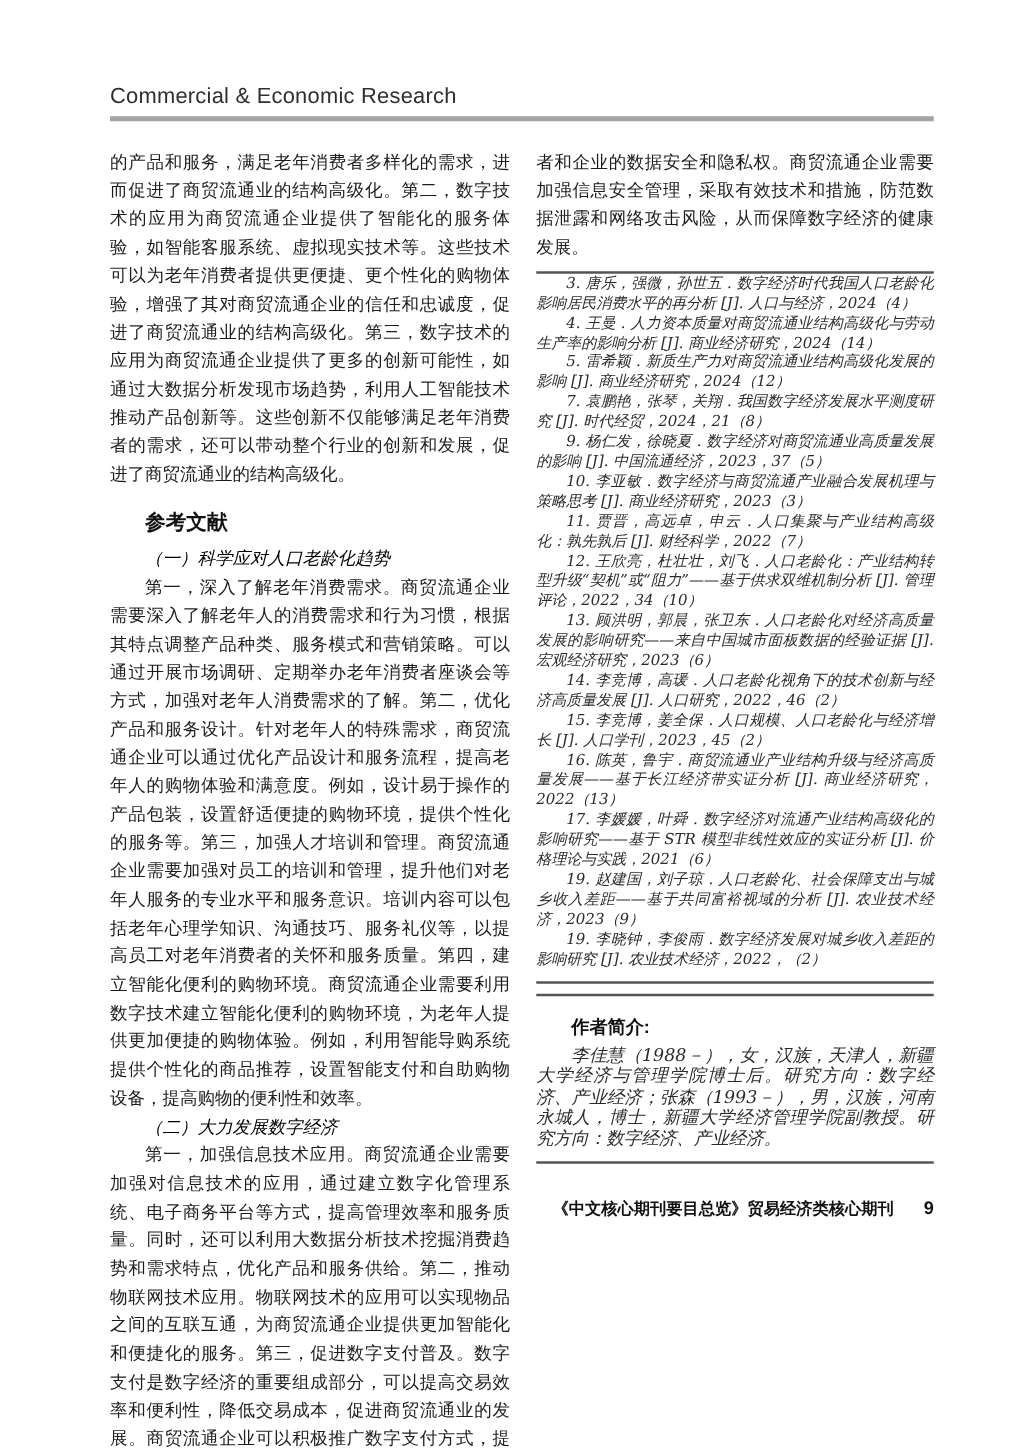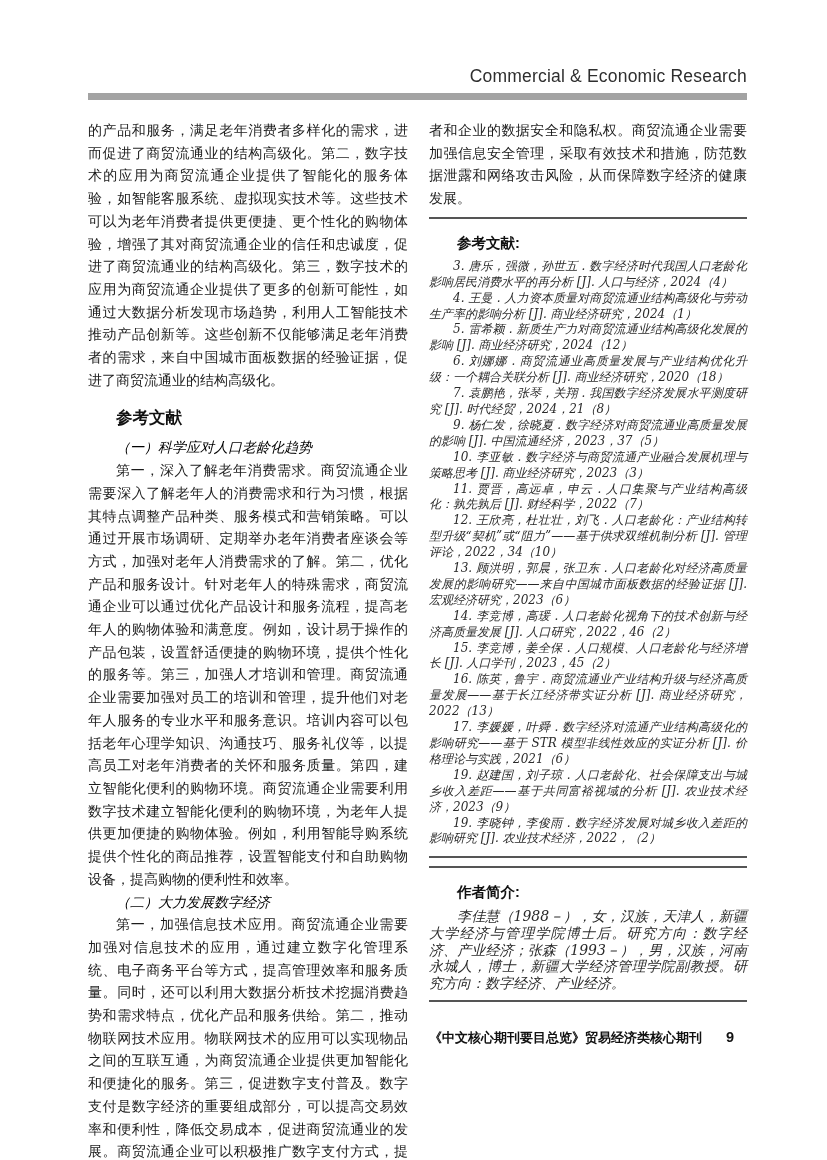--- a/index.html
+++ b/index.html
@@ -16,22 +16,22 @@
     background: #ffffff;
     overflow: hidden;
     color: #1c1c1c;
   }
   
   .page-header {
     position: absolute;
     top: 66px;
     left: 88px;
     width: 659px;
-    text-align: right;
-    border-bottom: 7px solid #a3a3a3;
+    text-align: left;
+    border-bottom: 4px solid #a3a3a3;
     padding-bottom: 6px;
   }
   .journal-title-en {
     font-family: "Liberation Sans", sans-serif;
     font-size: 17.5px;
     color: #2e2e2e;
     letter-spacing: 0.2px;
   }
   
   .columns {
@@ -106,21 +106,21 @@
     line-height: 16.6px;
     text-align: justify;
     text-justify: inter-character;
     text-indent: 2em;
     color: #2a2a2a;
   }
   .bio-block .rule { margin-top: 9px; }
   
   .page-footer {
     margin-top: 27px;
-    text-align: left;
+    text-align: right;
     font-family: "Liberation Sans", sans-serif;
     font-weight: bold;
     font-size: 13px;
     color: #111;
   }
   .footer-page-number {
     margin-left: 24px;
     font-size: 14.5px;
   }
 </style>
@@ -129,45 +129,43 @@
 
 <div class="page">
 
   <header class="page-header">
     <div class="journal-title-en">Commercial &amp; Economic Research</div>
   </header>
 
   <div class="columns">
 
     <div class="col col-left">
-      <p class="body-text no-indent">的产品和服务，满足老年消费者多样化的需求，进而促进了商贸流通业的结构高级化。第二，数字技术的应用为商贸流通企业提供了智能化的服务体验，如智能客服系统、虚拟现实技术等。这些技术可以为老年消费者提供更便捷、更个性化的购物体验，增强了其对商贸流通企业的信任和忠诚度，促进了商贸流通业的结构高级化。第三，数字技术的应用为商贸流通企业提供了更多的创新可能性，如通过大数据分析发现市场趋势，利用人工智能技术推动产品创新等。这些创新不仅能够满足老年消费者的需求，来自中国城市面板数据的经验证据，促进了商贸流通业的结构高级化。</p>
+      <p class="body-text no-indent">的产品和服务，满足老年消费者多样化的需求，进而促进了商贸流通业的结构高级化。第二，数字技术的应用为商贸流通企业提供了智能化的服务体验，如智能客服系统、虚拟现实技术等。这些技术可以为老年消费者提供更便捷、更个性化的购物体验，增强了其对商贸流通企业的信任和忠诚度，促进了商贸流通业的结构高级化。第三，数字技术的应用为商贸流通企业提供了更多的创新可能性，如通过大数据分析发现市场趋势，利用人工智能技术推动产品创新等。这些创新不仅能够满足老年消费者的需求，还可以带动整个行业的创新和发展，促进了商贸流通业的结构高级化。</p>
       <h2 class="section-heading">参考文献</h2>
       <p class="subsection">（一）科学应对人口老龄化趋势</p>
       <p class="body-text">第一，深入了解老年消费需求。商贸流通企业需要深入了解老年人的消费需求和行为习惯，根据其特点调整产品种类、服务模式和营销策略。可以通过开展市场调研、定期举办老年消费者座谈会等方式，加强对老年人消费需求的了解。第二，优化产品和服务设计。针对老年人的特殊需求，商贸流通企业可以通过优化产品设计和服务流程，提高老年人的购物体验和满意度。例如，设计易于操作的产品包装，设置舒适便捷的购物环境，提供个性化的服务等。第三，加强人才培训和管理。商贸流通企业需要加强对员工的培训和管理，提升他们对老年人服务的专业水平和服务意识。培训内容可以包括老年心理学知识、沟通技巧、服务礼仪等，以提高员工对老年消费者的关怀和服务质量。第四，建立智能化便利的购物环境。商贸流通企业需要利用数字技术建立智能化便利的购物环境，为老年人提供更加便捷的购物体验。例如，利用智能导购系统提供个性化的商品推荐，设置智能支付和自助购物设备，提高购物的便利性和效率。</p>
       <p class="subsection">（二）大力发展数字经济</p>
       <p class="body-text">第一，加强信息技术应用。商贸流通企业需要加强对信息技术的应用，通过建立数字化管理系统、电子商务平台等方式，提高管理效率和服务质量。同时，还可以利用大数据分析技术挖掘消费趋势和需求特点，优化产品和服务供给。第二，推动物联网技术应用。物联网技术的应用可以实现物品之间的互联互通，为商贸流通企业提供更加智能化和便捷化的服务。第三，促进数字支付普及。数字支付是数字经济的重要组成部分，可以提高交易效率和便利性，降低交易成本，促进商贸流通业的发展。商贸流通企业可以积极推广数字支付方式，提高消费者的支付便利性和体验。第四，加强数据安全和隐私保护。数字经济的发展需要建立健全的数据安全和隐私保护机制，保护消费</p>
     </div>
 
     <div class="col col-right">
       <p class="body-text no-indent">者和企业的数据安全和隐私权。商贸流通企业需要加强信息安全管理，采取有效技术和措施，防范数据泄露和网络攻击风险，从而保障数字经济的健康发展。</p>
 
       <div class="references-block">
         <div class="rule"></div>
-        <h3 class="block-heading">参考文献:</h3>
         <div class="ref-list">
 
 
 
             <p class="ref-item">3. 唐乐，强微，孙世五 . 数字经济时代我国人口老龄化影响居民消费水平的再分析 [J]. 人口与经济，2024（4）</p>
 
-            <p class="ref-item">4. 王曼 . 人力资本质量对商贸流通业结构高级化与劳动生产率的影响分析 [J]. 商业经济研究，2024（1）</p>
+            <p class="ref-item">4. 王曼 . 人力资本质量对商贸流通业结构高级化与劳动生产率的影响分析 [J]. 商业经济研究，2024（14）</p>
 
             <p class="ref-item">5. 雷希颖 . 新质生产力对商贸流通业结构高级化发展的影响 [J]. 商业经济研究，2024（12）</p>
 
-            <p class="ref-item">6. 刘娜娜 . 商贸流通业高质量发展与产业结构优化升级：一个耦合关联分析 [J]. 商业经济研究，2020（18）</p>
 
             <p class="ref-item">7. 袁鹏艳，张琴，关翔 . 我国数字经济发展水平测度研究 [J]. 时代经贸，2024，21（8）</p>
 
 
             <p class="ref-item">9. 杨仁发，徐晓夏 . 数字经济对商贸流通业高质量发展的影响 [J]. 中国流通经济，2023，37（5）</p>
 
             <p class="ref-item">10. 李亚敏 . 数字经济与商贸流通产业融合发展机理与策略思考 [J]. 商业经济研究，2023（3）</p>
 
             <p class="ref-item">11. 贾晋，高远卓，申云 . 人口集聚与产业结构高级化：孰先孰后 [J]. 财经科学，2022（7）</p>
 

